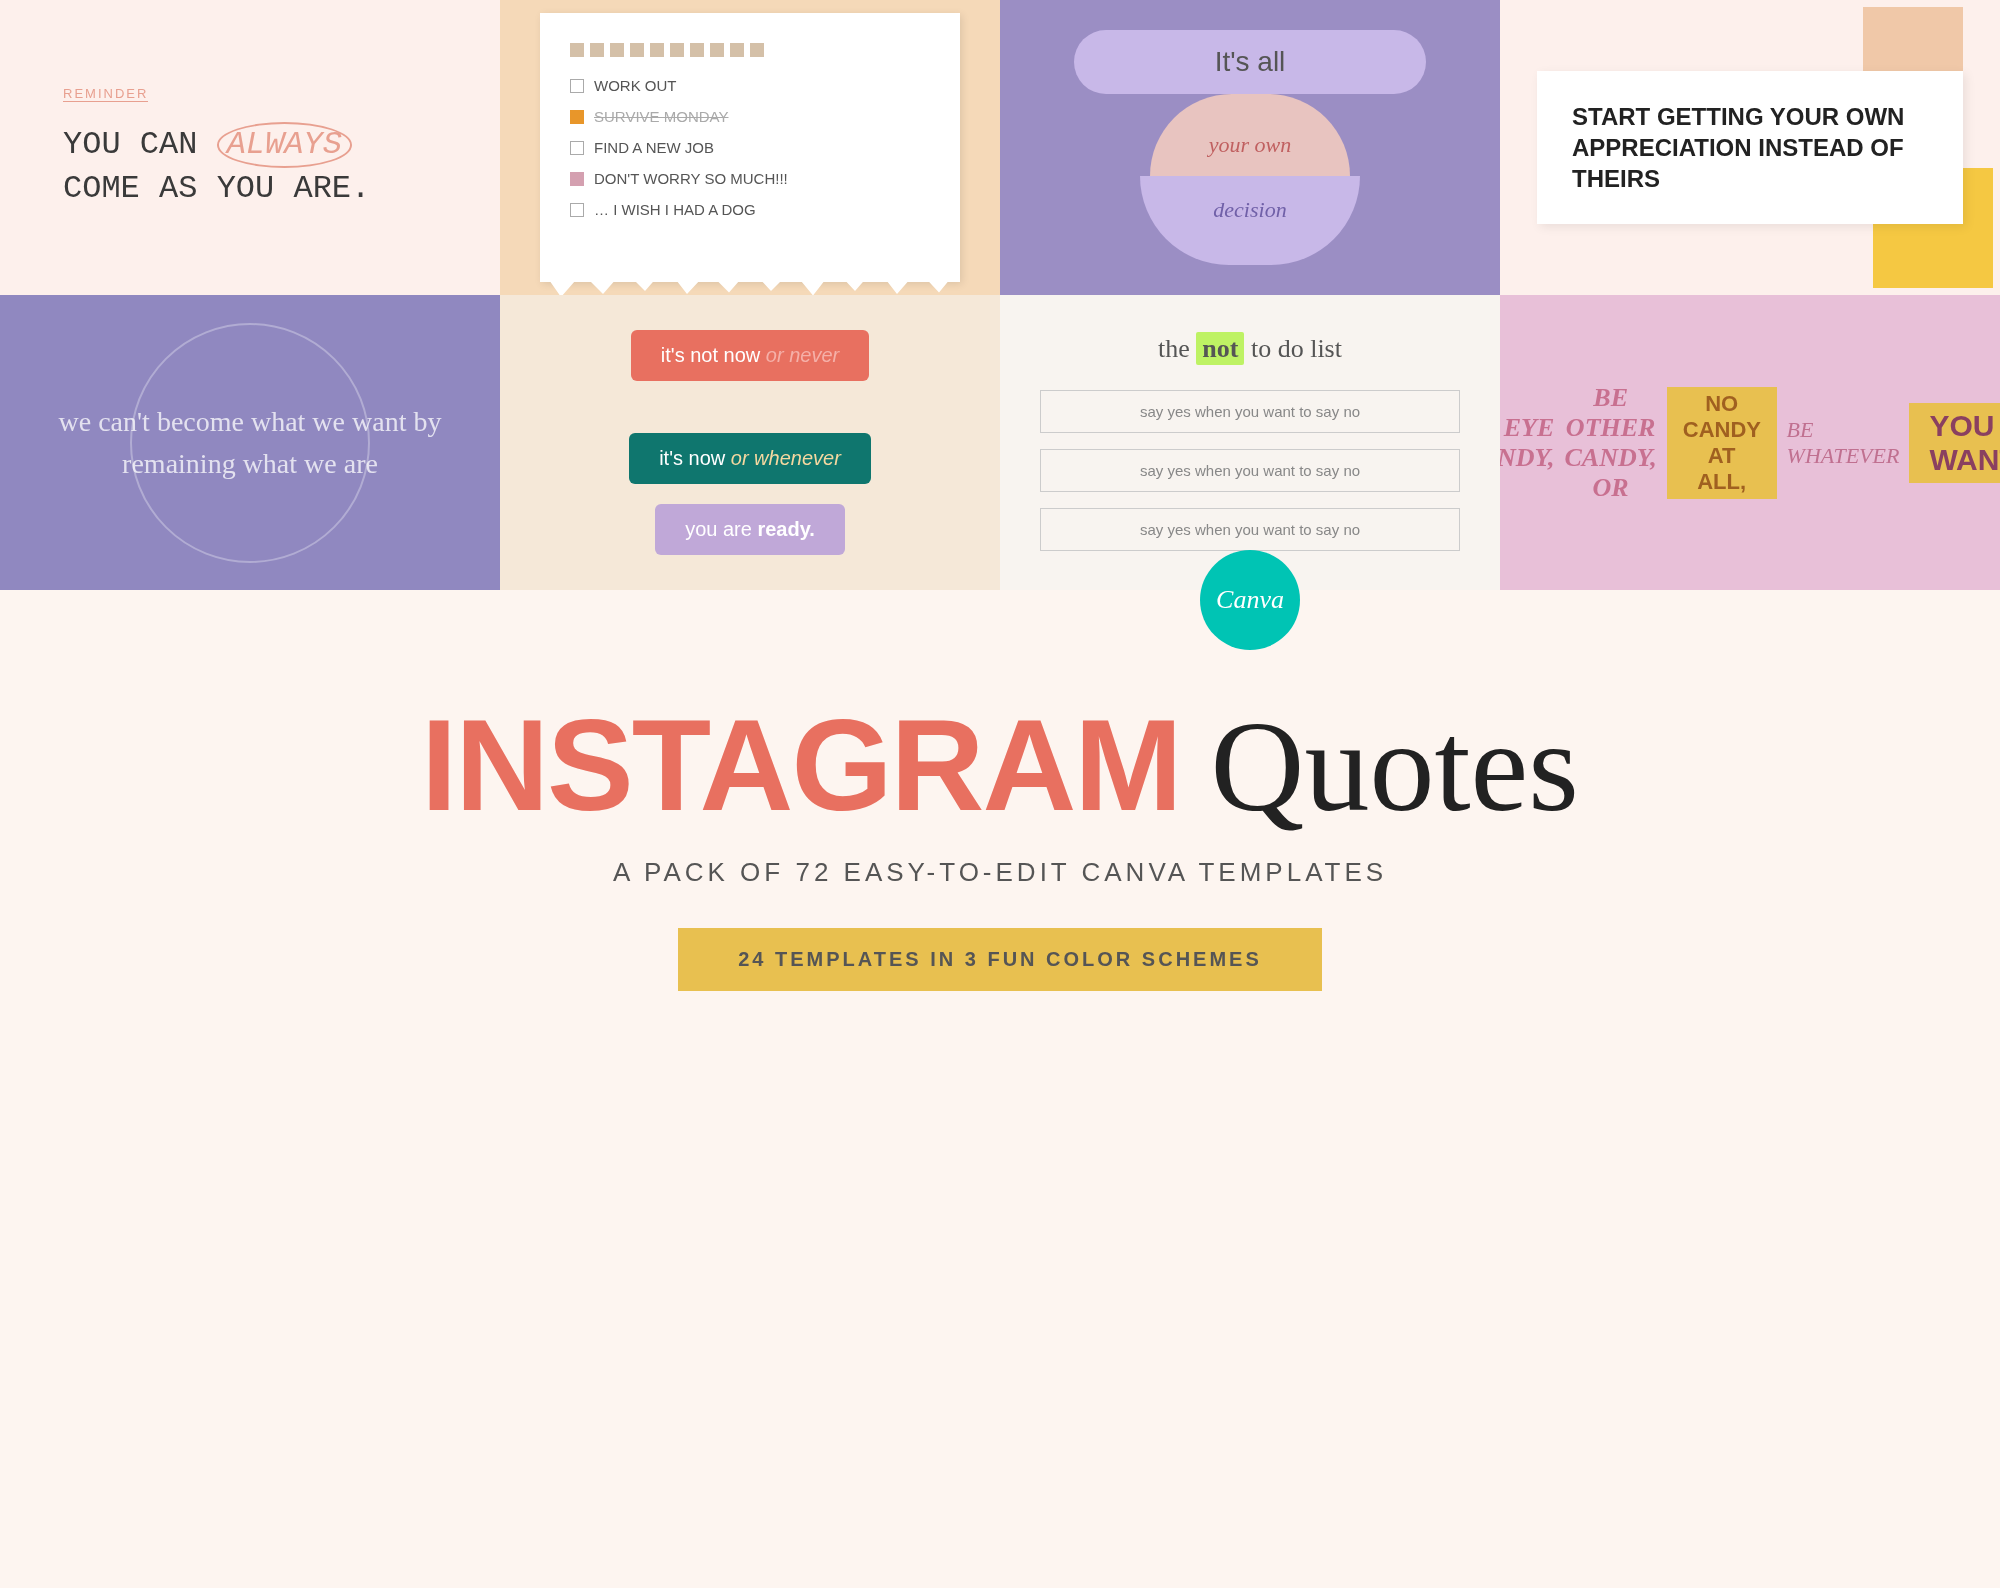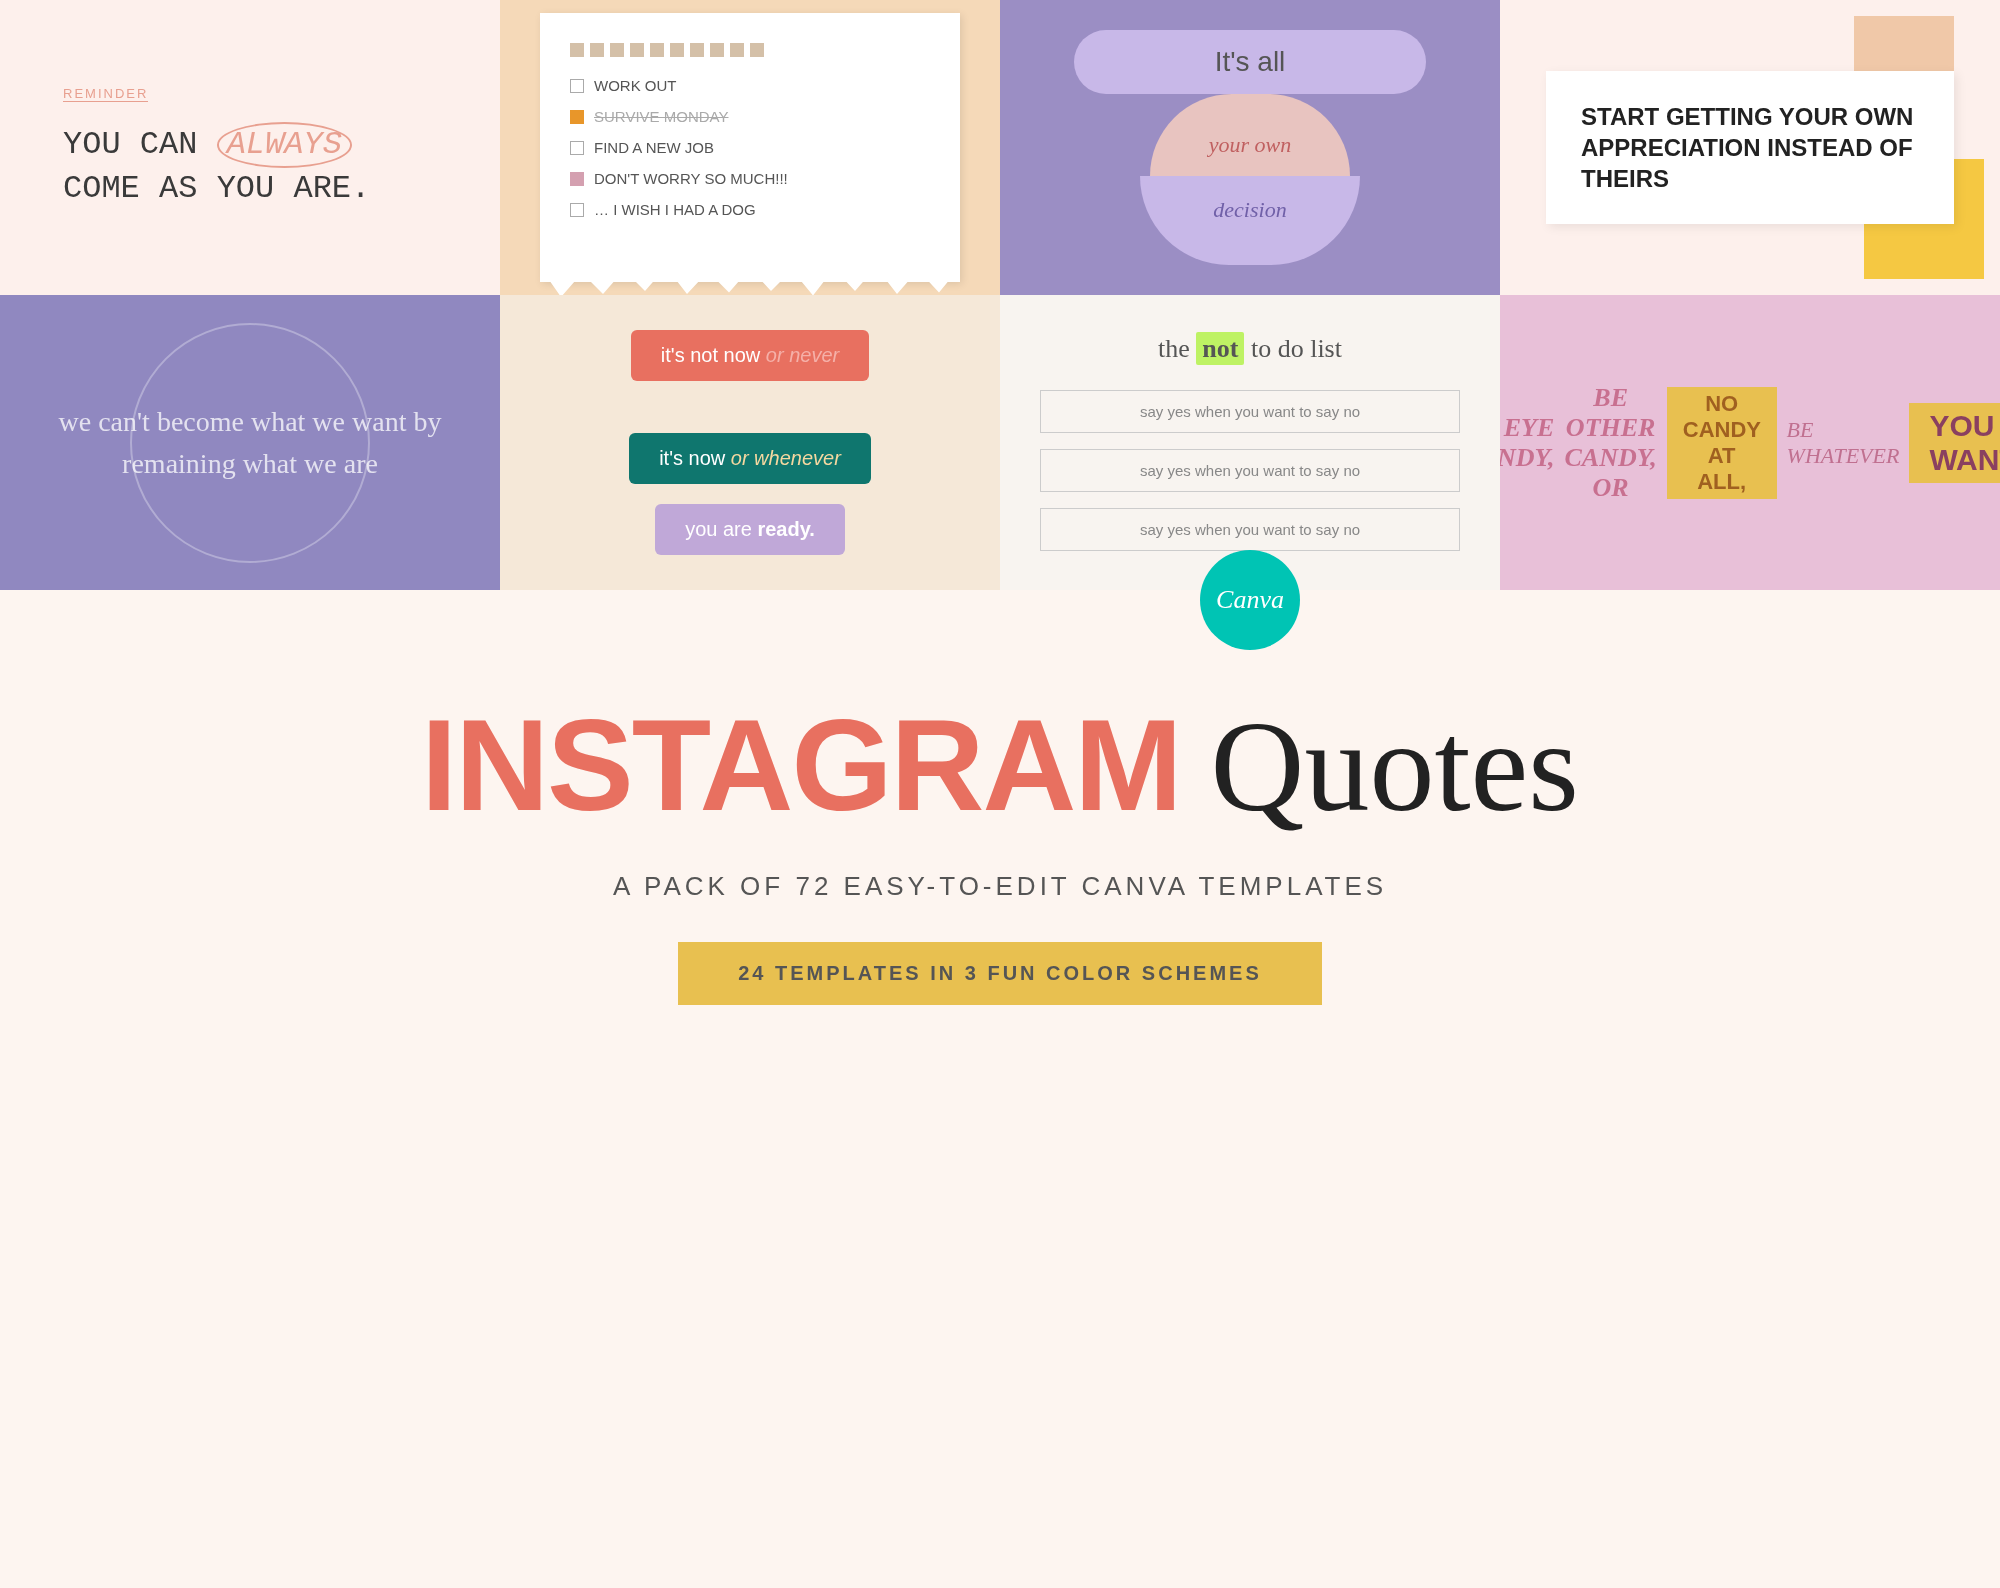--- a/index.html
+++ b/index.html
@@ -161,21 +161,21 @@
       font-size: 22px;
       font-family: Georgia, serif;
       font-style: italic;
     }
 
     
     .card-4 {
       background: #fdf0ec;
       flex-direction: column;
       align-items: flex-start;
-      padding: 16px;
+      padding: 7px;
       position: relative;
     }
     .card-4-inner {
       position: relative;
       width: 100%;
       height: 100%;
       display: flex;
       align-items: center;
       justify-content: center;
     }
@@ -368,21 +368,21 @@
       font-family: Georgia, serif;
       font-style: italic;
     }
 
     .title-row {
       display: flex;
       align-items: baseline;
       justify-content: center;
       gap: 30px;
       margin-top: 60px;
-      margin-bottom: 30px;
+      margin-bottom: 16px;
     }
     .title-instagram {
       font-size: 130px;
       font-weight: 900;
       font-family: Arial Black, sans-serif;
       color: #e87060;
       text-transform: uppercase;
       letter-spacing: -2px;
     }
     .title-quotes {

